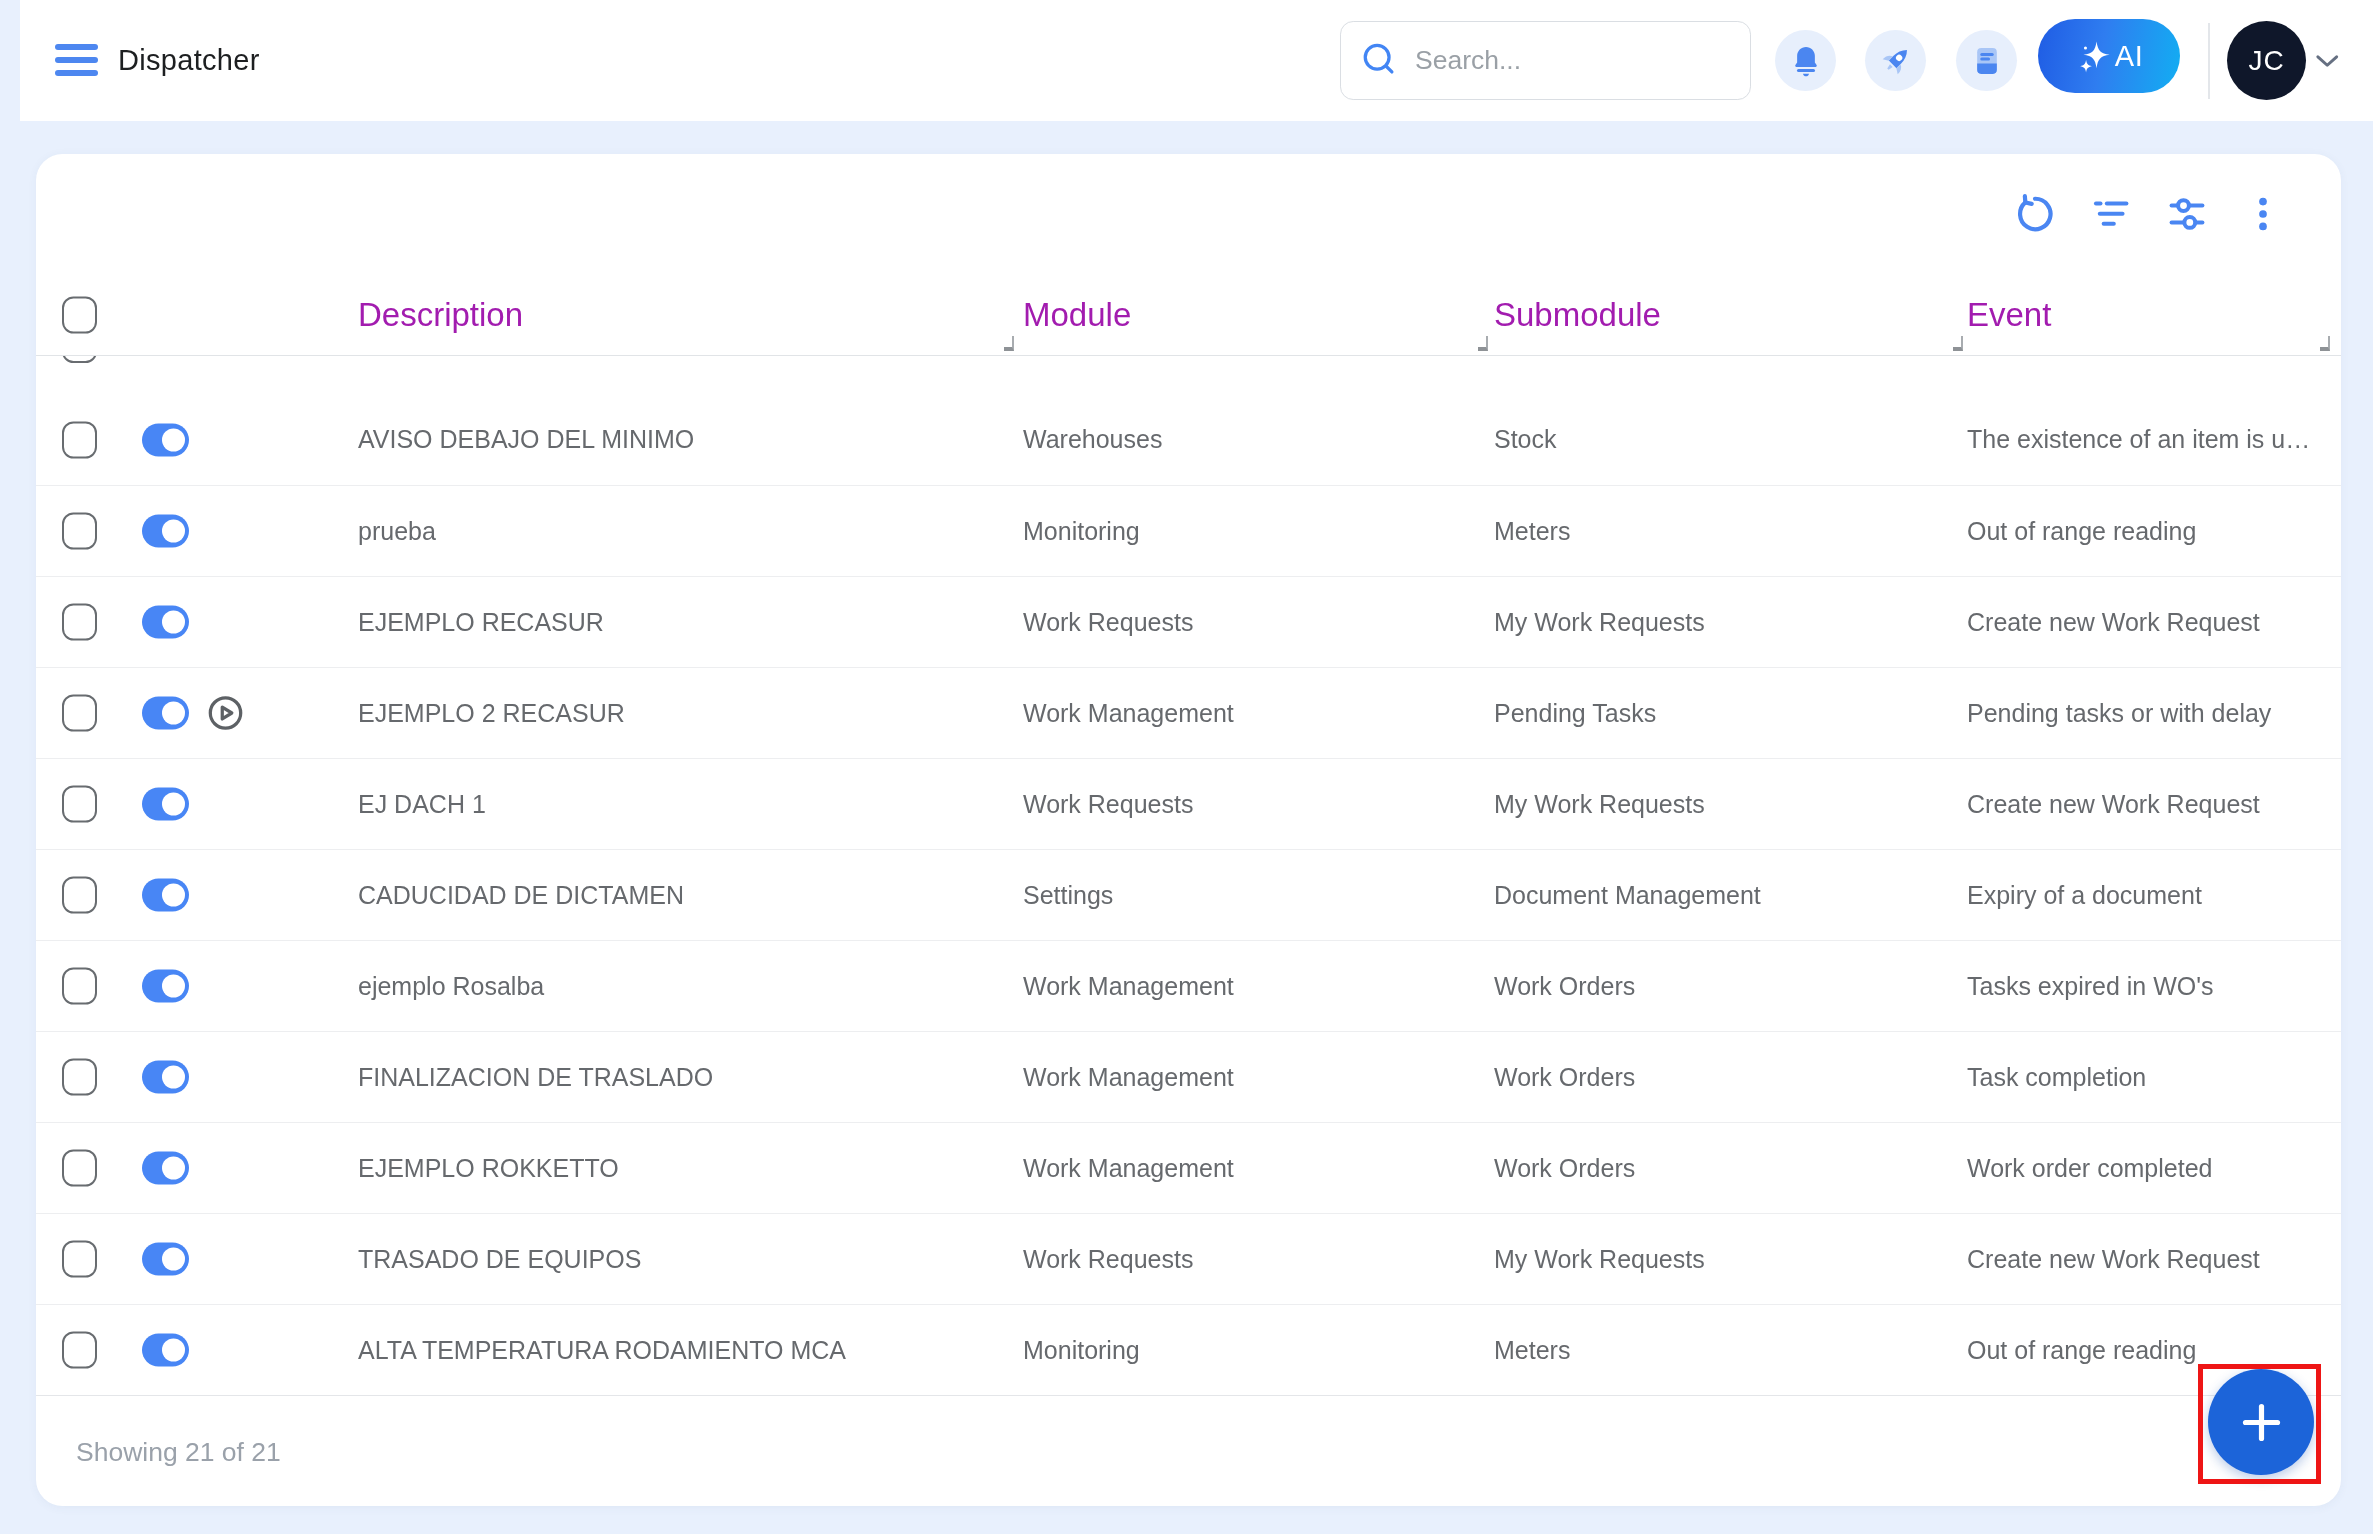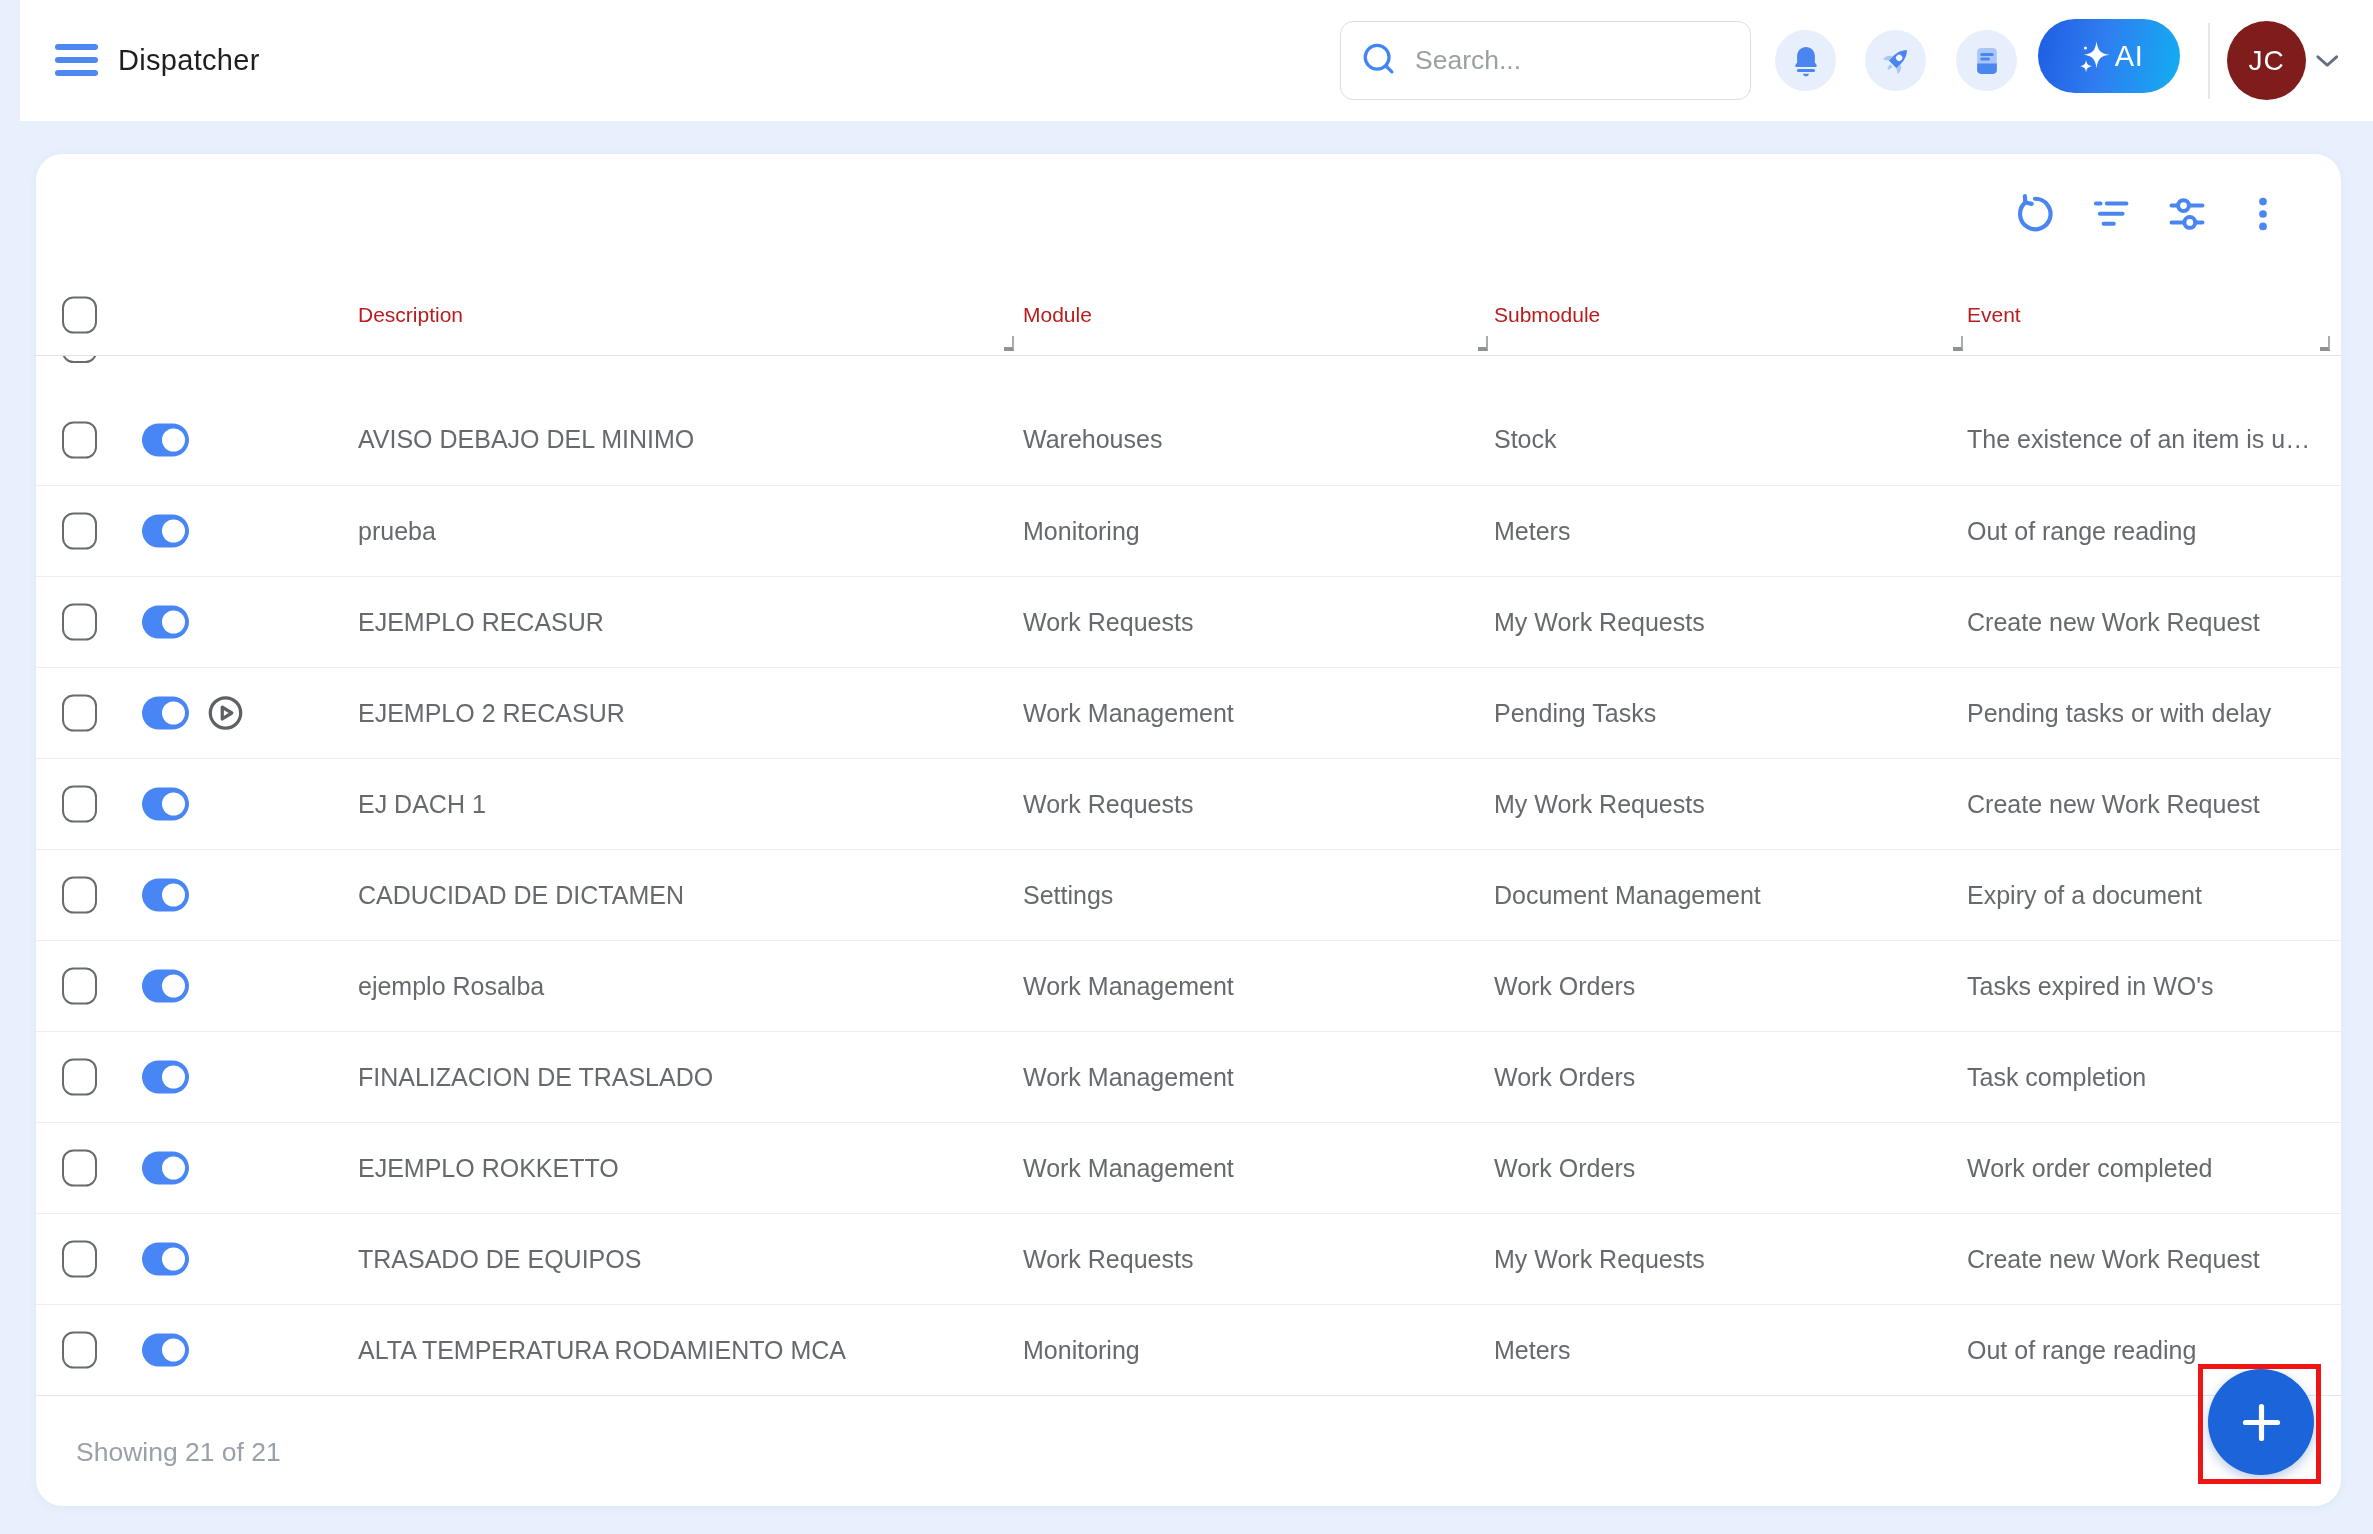--- a/index.html
+++ b/index.html
@@ -42,21 +42,21 @@
   .cb-bell { left:1755px; } .cb-rocket { left:1845px; } .cb-doc { left:1936px; }
   .ai-btn {
     position:absolute; left:2018px; top:19px; width:142px; height:74px; border-radius:37px;
     background:linear-gradient(100deg,#1f5ce4 0%, #2f7df0 45%, #12aef2 100%);
     display:flex; align-items:center; justify-content:center; gap:0; cursor:pointer;
   }
   .ai-btn .ai-label { color:#fff; font-size:29px; font-weight:500; letter-spacing:0.5px; }
   .top-divider { position:absolute; left:2188px; top:23px; width:1.9px; height:76px; background:#e3e6ea; }
   .avatar {
     position:absolute; left:2207px; top:21px; width:79px; height:79px; border-radius:50%;
-    background:#7f1d1d; color:#fff; font-size:28px; font-weight:500;
+    background:#0f172a; color:#fff; font-size:28px; font-weight:500;
     display:flex; align-items:center; justify-content:center; letter-spacing:0.9px; cursor:pointer;
   }
   .avatar-chevron { position:absolute; left:2294px; top:54px; cursor:pointer; }
 
   
   .card {
     position:absolute; left:36px; top:154px; width:2305px; height:1352px;
     background:#ffffff; border-radius:26.5px;
     box-shadow:0 1.9px 9.5px rgba(60,80,120,.05);
     display:flex; flex-direction:column; overflow:hidden; z-index:1;
@@ -64,21 +64,21 @@
   .card-toolbar {
     height:120px; flex:0 0 120px; display:flex; align-items:center;
     justify-content:flex-end; padding-right:57px; gap:34px;
   }
   .tool-icon { width:42px; height:42px; cursor:pointer; display:flex; align-items:center; justify-content:center; }
 
   
   .thead {
     position:relative; height:82px; flex:0 0 82px; display:flex; align-items:center;
     border-bottom:1.4px solid #e1e4e7;
-    font-size:21px; font-weight:500; color:#b91c1c;
+    font-size:33px; font-weight:500; color:#a21caf;
   }
   .cell-controls { flex:0 0 322px; width:322px; height:100%; position:relative; }
   .cell-desc    { flex:0 0 665px; width:665px; }
   .cell-module  { flex:0 0 471px; width:471px; }
   .cell-sub     { flex:0 0 473px; width:473px; }
   .cell-event   { flex:1 1 auto; min-width:0; padding-right:20px; }
   .txt { white-space:nowrap; overflow:hidden; text-overflow:ellipsis; }
 
   .resize-handle {
     position:absolute; bottom:3.8px; width:9.5px; height:15px;

